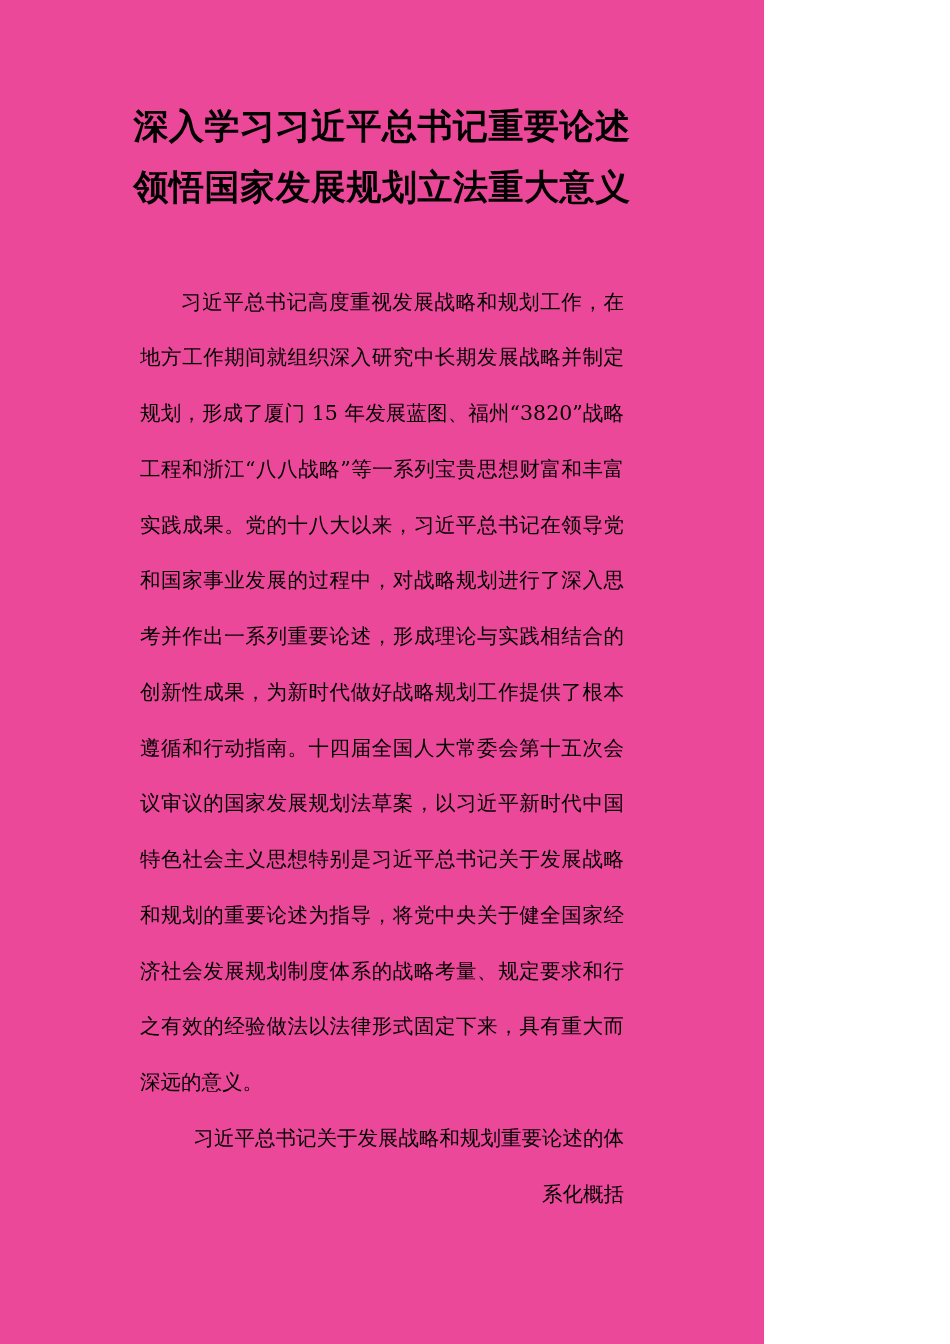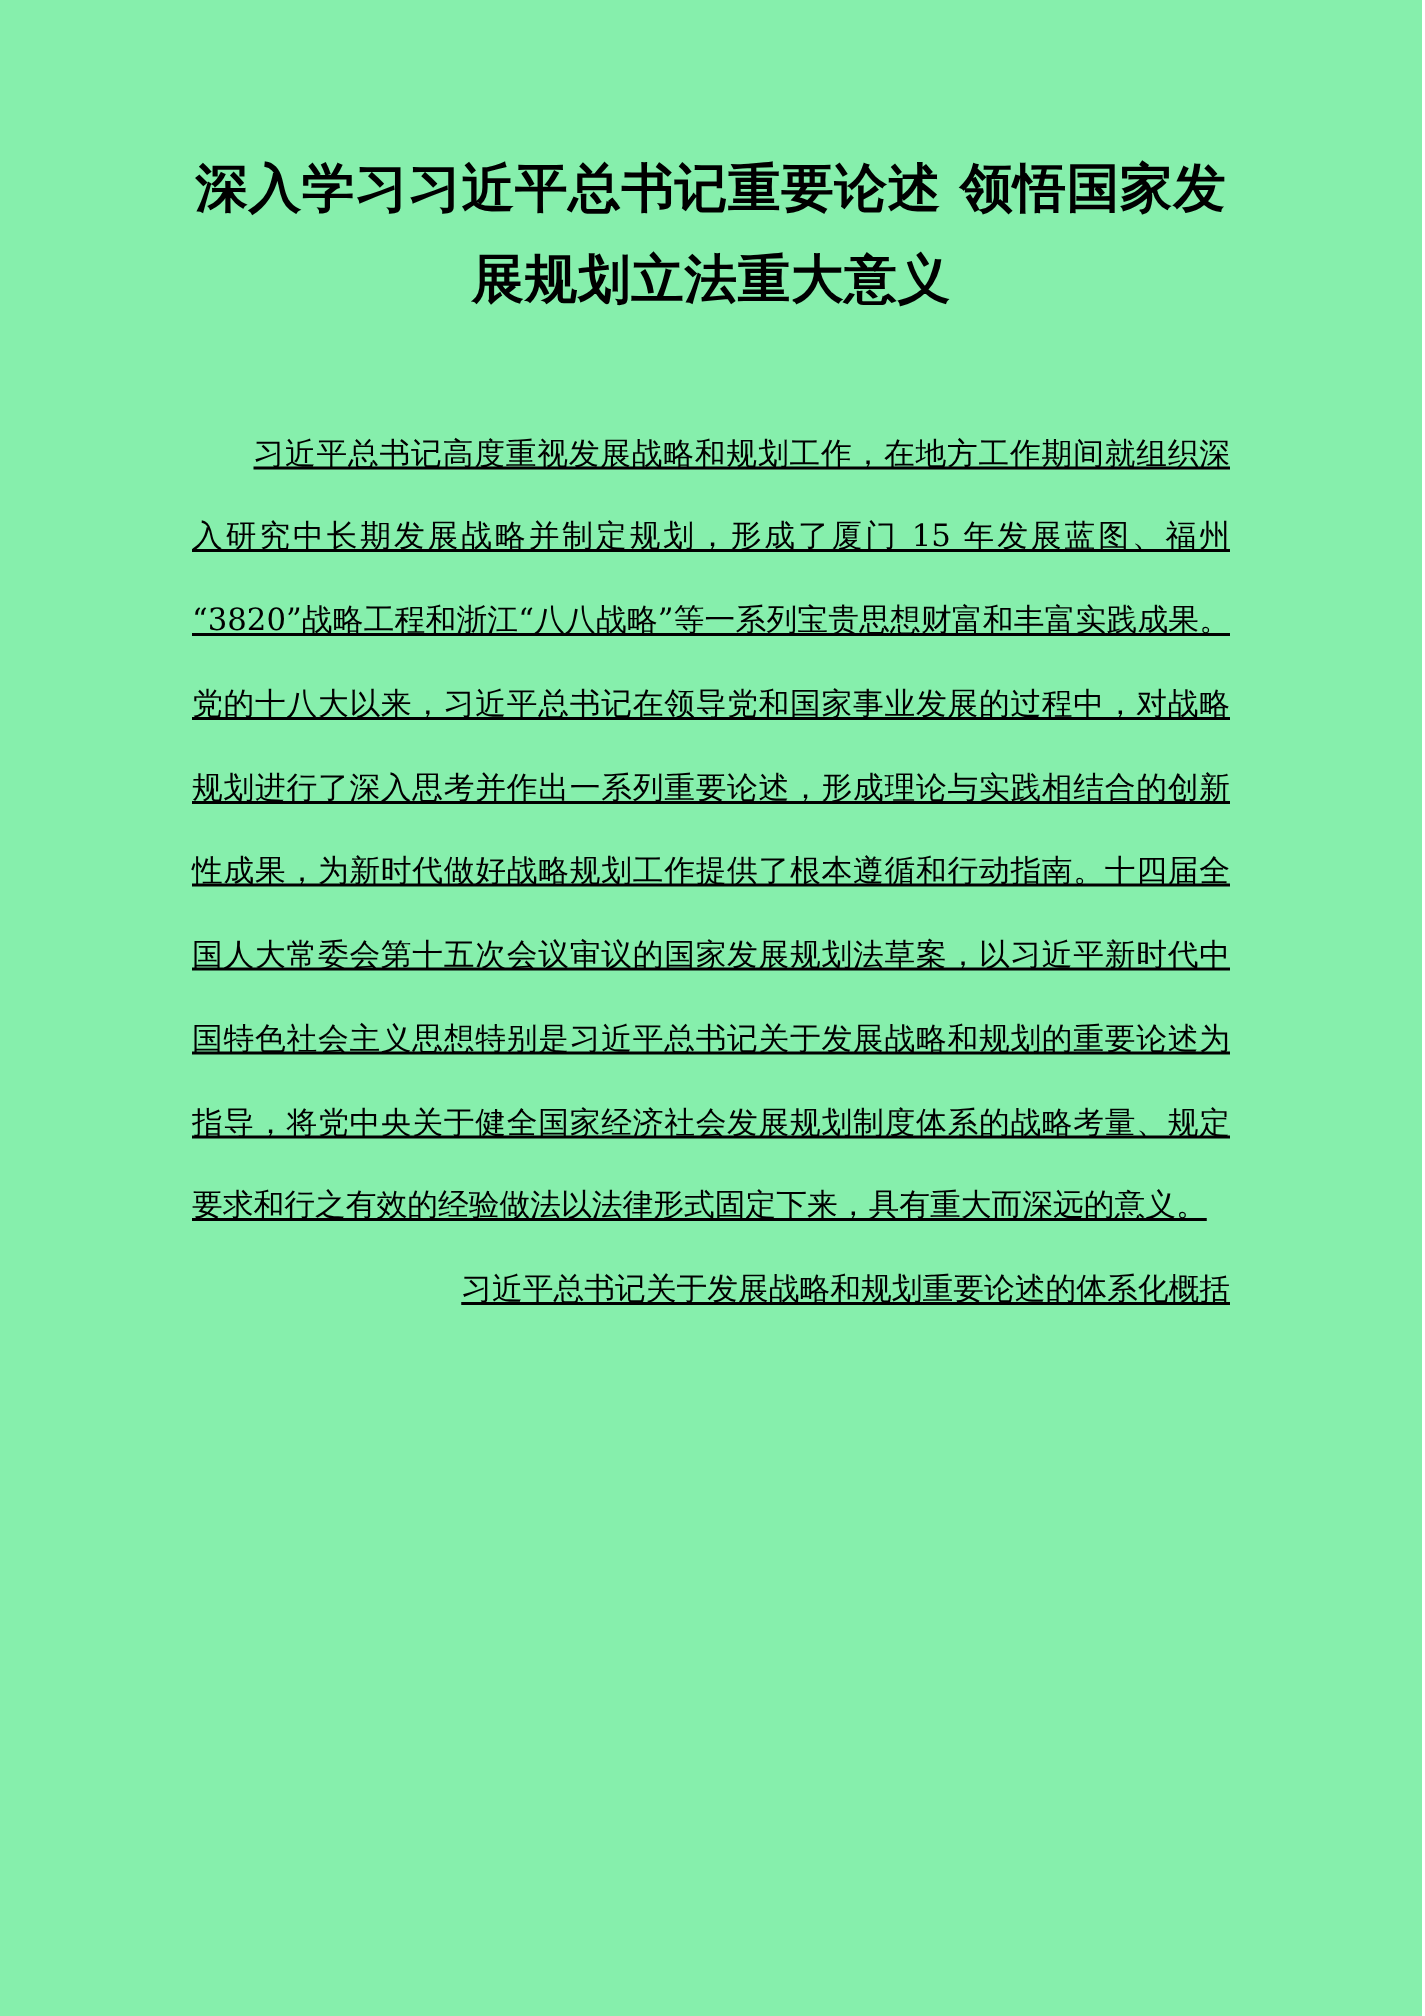--- a/index.html
+++ b/index.html
@@ -9,45 +9,44 @@
   }
   body {
     width: 950px;
     height: 1344px;
     font-family: "DejaVu Sans", "Liberation Sans", sans-serif;
     color: #000000;
     overflow: hidden;
   }
   .page {
     box-sizing: border-box;
-    width: 948px;
+    width: 764px;
     height: 1344px;
     padding: 96px 128px 60px 128px;
-    background: #86efac;
+    background: #ec4899;
     position: relative;
   }
   .doc-title {
     font-family: "DejaVu Sans", "Liberation Sans", sans-serif;
     font-weight: 700;
     font-size: 35px;
     line-height: 1.75;
     text-align: center;
     letter-spacing: 0.5px;
     margin: 0 0 56px 0;
     color: #000000;
   }
   .body-text {
     font-family: "DejaVu Serif", "Liberation Serif", serif;
     font-size: 20.5px;
     line-height: 2.72;
     text-align: justify;
     text-justify: inter-ideograph;
     color: #000000;
-    margin: 0;
-    text-decoration: underline;
+    margin: 12px;
   }
   .body-text p {
     margin: 0;
     text-indent: 2em;
   }
   .para-last {
     text-align: right;
   }
 </style>
 </head>

